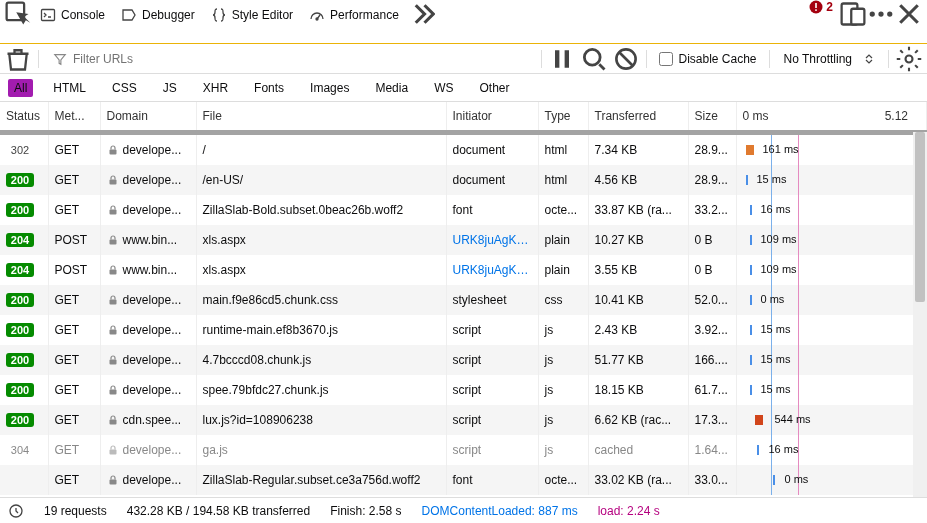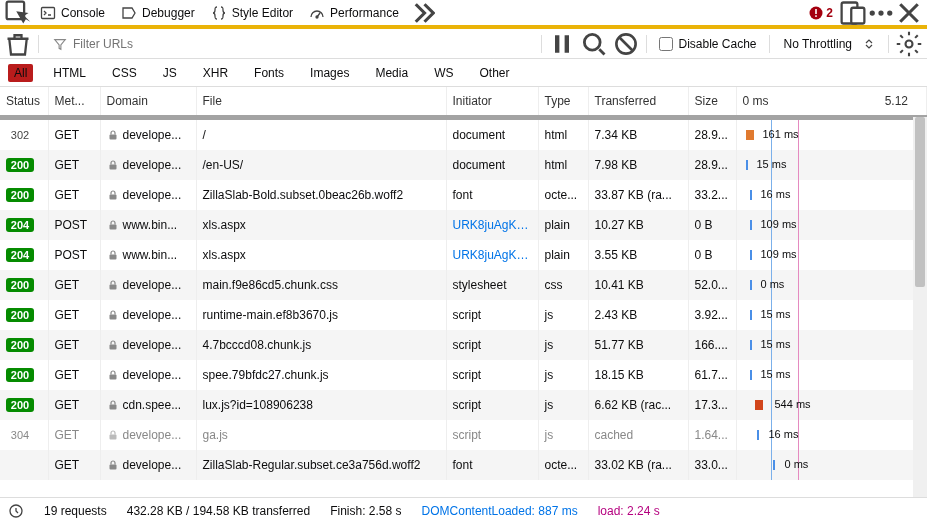--- a/index.html
+++ b/index.html
@@ -1,34 +1,34 @@
 <!DOCTYPE html>
 <html><head>
 <meta charset="utf-8">
 <style>
 *{box-sizing:border-box;margin:0;padding:0;font-family:-apple-system,BlinkMacSystemFont,"Segoe UI",Arial,sans-serif;font-size:12px}
 body{width:927px;height:523px;overflow:hidden;background:#fff;color:#0c0c0d;display:flex;flex-direction:column}
-.toolbar-tabs{display:flex;align-items:center;height:29px;border-bottom:4px solid #eab308;padding:0 4px}
+.toolbar-tabs{display:flex;align-items:flex-start;height:44px;border-bottom:1px solid #eab308;padding:0 4px}
 .tt{display:flex;align-items:center;gap:5px;padding:0 8px;height:30px;cursor:pointer;white-space:nowrap}
 .tt.active{color:#0074e8}
 .tt svg{width:16px;height:16px}
 .tt.active svg{stroke:#0074e8;fill:none}
 .spacer{flex:1}
 .err-badge{display:flex;align-items:center;gap:3px;color:#a4000f;font-weight:600;padding:0 6px}
 .err-badge svg{width:14px;height:14px}
 .icon-btn{width:28px;height:28px;display:flex;align-items:center;justify-content:center;cursor:pointer}
 .filter-bar{display:flex;align-items:center;height:30px;border-bottom:1px solid #ddd;padding:0 4px;gap:4px}
 .filter-input{display:flex;align-items:center;gap:6px;color:#737373;flex:1;padding:0 8px}
 .sep{width:1px;height:18px;background:#ddd;margin:0 2px}
 .chk{display:flex;align-items:flex-end;gap:5px;padding:0 6px}
 .chk input{width:14px;height:14px}
 .throttle{display:flex;align-items:center;gap:12px;padding:0 8px}
 .type-bar{display:flex;align-items:center;height:28px;border-bottom:1px solid #ddd;padding:0 8px;gap:14px}
 .tb{cursor:pointer;padding:2px 6px;border-radius:2px}
-.tb.active{background:#b91c1c}
+.tb.active{background:#a21caf}
 .table-wrap{flex:1;overflow:auto;position:relative}
 table{width:100%;border-collapse:collapse;table-layout:fixed}
 th,td{text-align:left;padding:0 6px;height:30px;border-right:1px solid #eee;white-space:nowrap;overflow:hidden;text-overflow:ellipsis}
 thead th{background:#fff;border-bottom:5px solid #a3a3a3;font-weight:400;color:#333;position:sticky;top:0}
 tbody tr:nth-child(even){background:#f5f5f5}
 .col-status{width:48px}
 .col-method{width:52px}
 .col-domain{width:96px}
 .col-file{width:250px}
 .col-initiator{width:92px}
@@ -252,21 +252,21 @@
               <svg class="lock" viewBox="0 0 12 12">
                 <rect x="2.5" y="5.5" width="7" height="5" rx="1" fill="#888"></rect>
                 <path d="M4 5.5V4a2 2 0 014 0v1.5" fill="none" stroke="#888" stroke-width="1.2"></path>
               </svg>
               <span>develope...</span>
             </span>
           </td>
           <td class="">/en-US/</td>
           <td class="">document</td>
           <td class="">html</td>
-          <td class="">7.98 KB</td>
+          <td class="">4.56 KB</td>
           <td class="">28.9...</td>
           <td>
             <div class="wf">
               <div class="tick" style="left:28px;background:#7bb0ea"></div>
               <div class="tick" style="left:55px;background:#e58ac0"></div>
               <div class="bar" style="left:3px;width:2px;background:#4a8fe7"></div>
               <span class="lbl" style="left:14px">15 ms</span>
             </div>
           </td>
         </tr>

